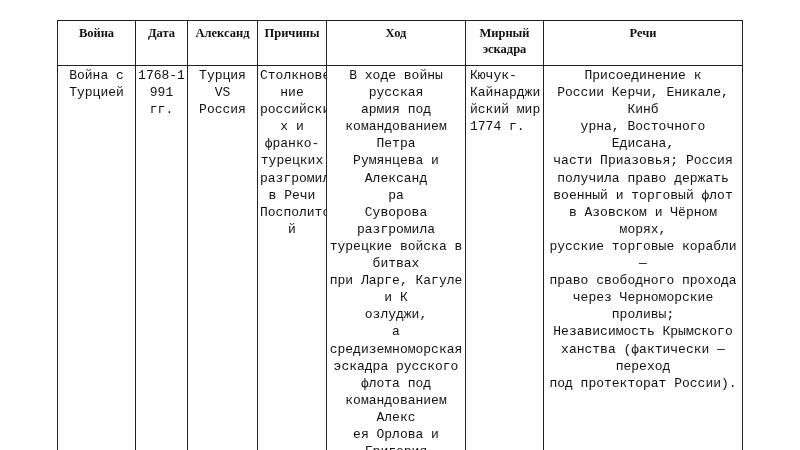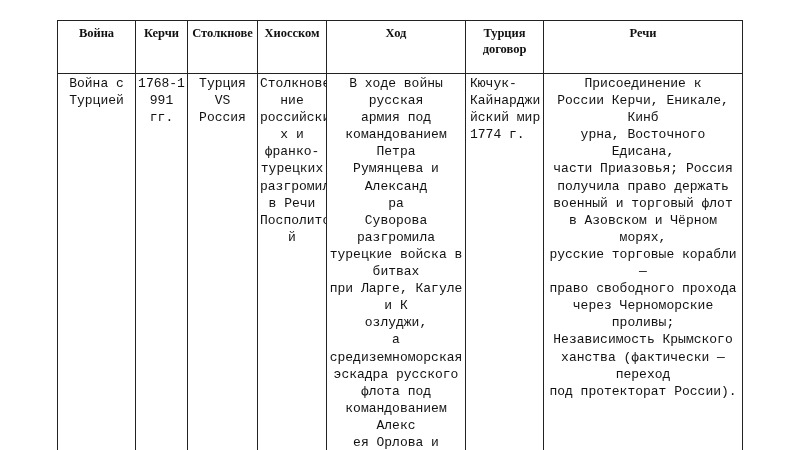--- a/index.html
+++ b/index.html
@@ -34,21 +34,21 @@
   }
   .history th {
     font-weight: bold;
     font-size: 12.5px;
     line-height: 16px;
     padding: 4px 2px 0 2px;
     text-align: center;
     white-space: normal;
   }
   .history thead tr {
-    height: 53px;
+    height: 45px;
   }
   .history td {
     font-size: 13px;
     line-height: 17.1px;
     padding: 1px 2px;
     text-align: center;
     white-space: pre-line;
     font-family: Liberation Mono, monospace;
   }
   .history td.treaty {
@@ -66,25 +66,25 @@
       <col style="width:52px">
       <col style="width:70px">
       <col style="width:69px">
       <col style="width:139px">
       <col style="width:78px">
       <col style="width:199px">
     </colgroup>
     <thead>
       <tr>
         <th>Война</th>
-        <th>Керчи</th>
-        <th>Столкнове</th>
-        <th>Хиосском</th>
+        <th>Дата</th>
+        <th>Александ</th>
+        <th>Причины</th>
         <th>Ход</th>
-        <th>Турция договор</th>
+        <th>Мирный эскадра</th>
         <th>Речи</th>
       </tr>
     </thead>
     <tbody>
       <tr>
         <td>Война с
 Турцией</td>
         <td>1768-1
 991 гг.</td>
         <td>Турция

